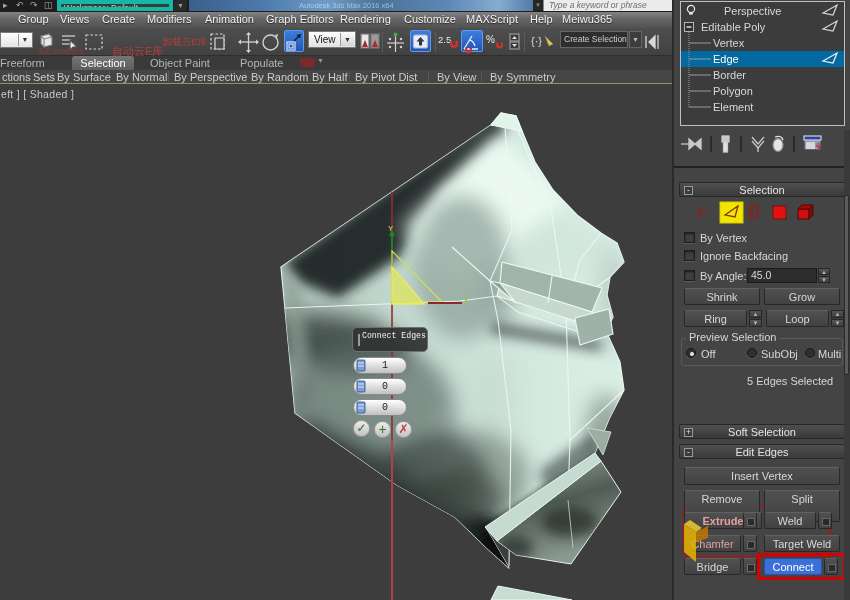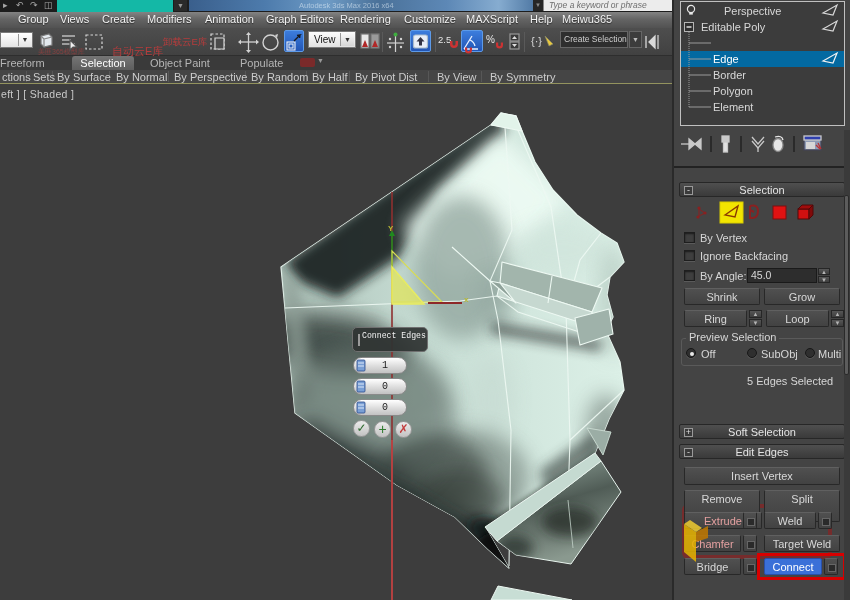--- a/index.html
+++ b/index.html
@@ -1,20 +1,20 @@
 <!DOCTYPE html>
 <html><head><meta charset="utf-8">
 <style>
 *{margin:0;padding:0;box-sizing:border-box;font-family:"Liberation Sans",sans-serif;}
 html,body{width:850px;height:600px;overflow:hidden;background:#2b2b2b;}
 #page{position:absolute;left:0;top:0;width:850px;height:600px;background:#3d3d3d;}
 .abs{position:absolute;}
 
 #titlerow{left:0;top:0;width:850px;height:12px;background:#1d1d1d;}
-#wsdd{left:57px;top:0;width:116px;height:11px;background:#3b3b3b;border:6px solid #14b8a6;color:#c8c8c8;font-size:8.5px;line-height:9px;padding-left:3px;white-space:nowrap;overflow:hidden;}
+#wsdd{left:57px;top:0;width:116px;height:11px;background:#3b3b3b;border:4px solid #14b8a6;color:#c8c8c8;font-size:8.5px;line-height:9px;padding-left:3px;white-space:nowrap;overflow:hidden;}
 #wsarr{left:174px;top:0;width:13px;height:11px;background:#2a2a2a;color:#999;font-size:7px;line-height:11px;text-align:center;}
 #bluebar{left:189px;top:0;width:344px;height:11px;background:linear-gradient(90deg,#3a5f8c 0%,#4d7bac 22%,#6f9cc6 40%,#4a7199 55%,#5d88b6 75%,#86acd0 90%,#527ba6 100%);}
 #srch{left:543px;top:0;width:130px;height:11px;background:#ececec;border-left:1px solid #888;color:#6e6e6e;font-size:8.5px;font-style:italic;line-height:11px;padding-left:5px;white-space:nowrap;}
 .qicon{top:0px;height:11px;color:#a8a8a8;font-size:9px;line-height:11px;}
 
 #menubar{left:0;top:12px;width:672px;height:16px;background:linear-gradient(#838383,#646464 45%,#525252);}
 .mitem{top:13px;color:#f2f2f2;font-size:11px;white-space:nowrap;text-shadow:0 1px 1px rgba(0,0,0,.55);}
 #menufill{left:672px;top:12px;width:178px;height:16px;background:#434343;}
 
 #toolbar{left:0;top:28px;width:672px;height:28px;background:linear-gradient(#4e4e4e,#414141);border-bottom:1px solid #2e2e2e;}
@@ -355,20 +355,21 @@
     <div class="abs cbtn" style="left:353px;top:336px;">✓</div>
     <div class="abs cbtn" style="left:374px;top:337px;color:#2f7a2f;font-size:14px;">+</div>
     <div class="abs cbtn" style="left:395px;top:337px;color:#c23a3a;">✗</div>
   </div>
 
   <div class="abs" id="panelborder"></div>
   <div class="abs" id="panel">
     <div class="abs" id="stackbox">
       <div class="abs srow" style="top:1px;"><span style="margin-left:43px;">Perspective</span></div>
       <div class="abs srow" style="top:17px;"><span style="margin-left:20px;">Editable Poly</span></div>
+      <div class="abs srow" style="top:33px;"><span style="margin-left:32px;">Vertex</span></div>
       <div class="abs srow" id="edgerow" style="top:49px;"><span style="margin-left:32px;">Edge</span></div>
       <div class="abs srow" style="top:65px;"><span style="margin-left:32px;">Border</span></div>
       <div class="abs srow" style="top:81px;"><span style="margin-left:32px;">Polygon</span></div>
       <div class="abs srow" style="top:97px;"><span style="margin-left:32px;text-align:right;">Element</span></div>
       <svg class="abs" style="left:0;top:0;" width="163" height="123" viewBox="0 0 163 123">
 
         <circle cx="10" cy="7" r="3.6" fill="none" stroke="#e8e8e8" stroke-width="1.2"></circle>
         <rect x="8.2" y="10" width="3.6" height="2.6" fill="#e8e8e8"></rect>
 
         <rect x="3.5" y="20.5" width="9" height="9" fill="#2f2f2f" stroke="#b5b5b5"></rect>
@@ -454,21 +455,21 @@
     <div class="abs radio" style="left:131px;top:348px;"></div>
     <div class="abs ptext" style="left:144px;top:348px;">Multi</div>
     <div class="abs ptext" style="left:73px;top:375px;">5 Edges Selected</div>
 
     <div class="abs rollout" style="top:424px;"><div class="pm">+</div>Soft Selection</div>
     <div class="abs rollout" style="top:444px;"><div class="pm">-</div>Edit Edges</div>
     <div class="abs" style="left:8px;top:504px;width:150px;height:55px;border:4px solid rgba(160,25,25,0.55);border-radius:6px;"></div>
     <div class="abs pbtn" style="left:10px;top:467px;width:156px;height:18px;line-height:17px;">Insert Vertex</div>
     <div class="abs pbtn" style="left:10px;top:490px;width:76px;height:30px;line-height:16px;">Remove</div>
     <div class="abs pbtn" style="left:90px;top:490px;width:76px;height:32px;line-height:16px;">Split</div>
-    <div class="abs pbtn" style="left:10px;top:512px;width:78px;height:17px;line-height:16px;color:#e4a0a0;">Extrude</div>
+    <div class="abs pbtn" style="left:10px;top:512px;width:78px;height:17px;line-height:16px;color:#e4a0a0;font-weight:bold;">Extrude</div>
     <div class="abs sqbtn" style="left:69px;top:512px;"></div>
     <div class="abs pbtn" style="left:90px;top:512px;width:52px;height:17px;line-height:16px;">Weld</div>
     <div class="abs sqbtn" style="left:144px;top:512px;"></div>
     <div class="abs pbtn" style="left:10px;top:535px;width:57px;height:17px;line-height:16px;color:#e4a0a0;">Chamfer</div>
     <div class="abs sqbtn" style="left:69px;top:535px;"></div>
     <div class="abs pbtn" style="left:90px;top:535px;width:76px;height:17px;line-height:16px;">Target Weld</div>
     <div class="abs pbtn" style="left:10px;top:558px;width:57px;height:17px;line-height:16px;">Bridge</div>
     <div class="abs sqbtn" style="left:69px;top:558px;"></div>
     <div class="abs pbtn" style="left:90px;top:558px;width:58px;height:17px;line-height:16px;background:#3a70d8;color:#fff;border-color:#2a50a8;">Connect</div>
     <div class="abs sqbtn" style="left:150px;top:558px;"></div>

